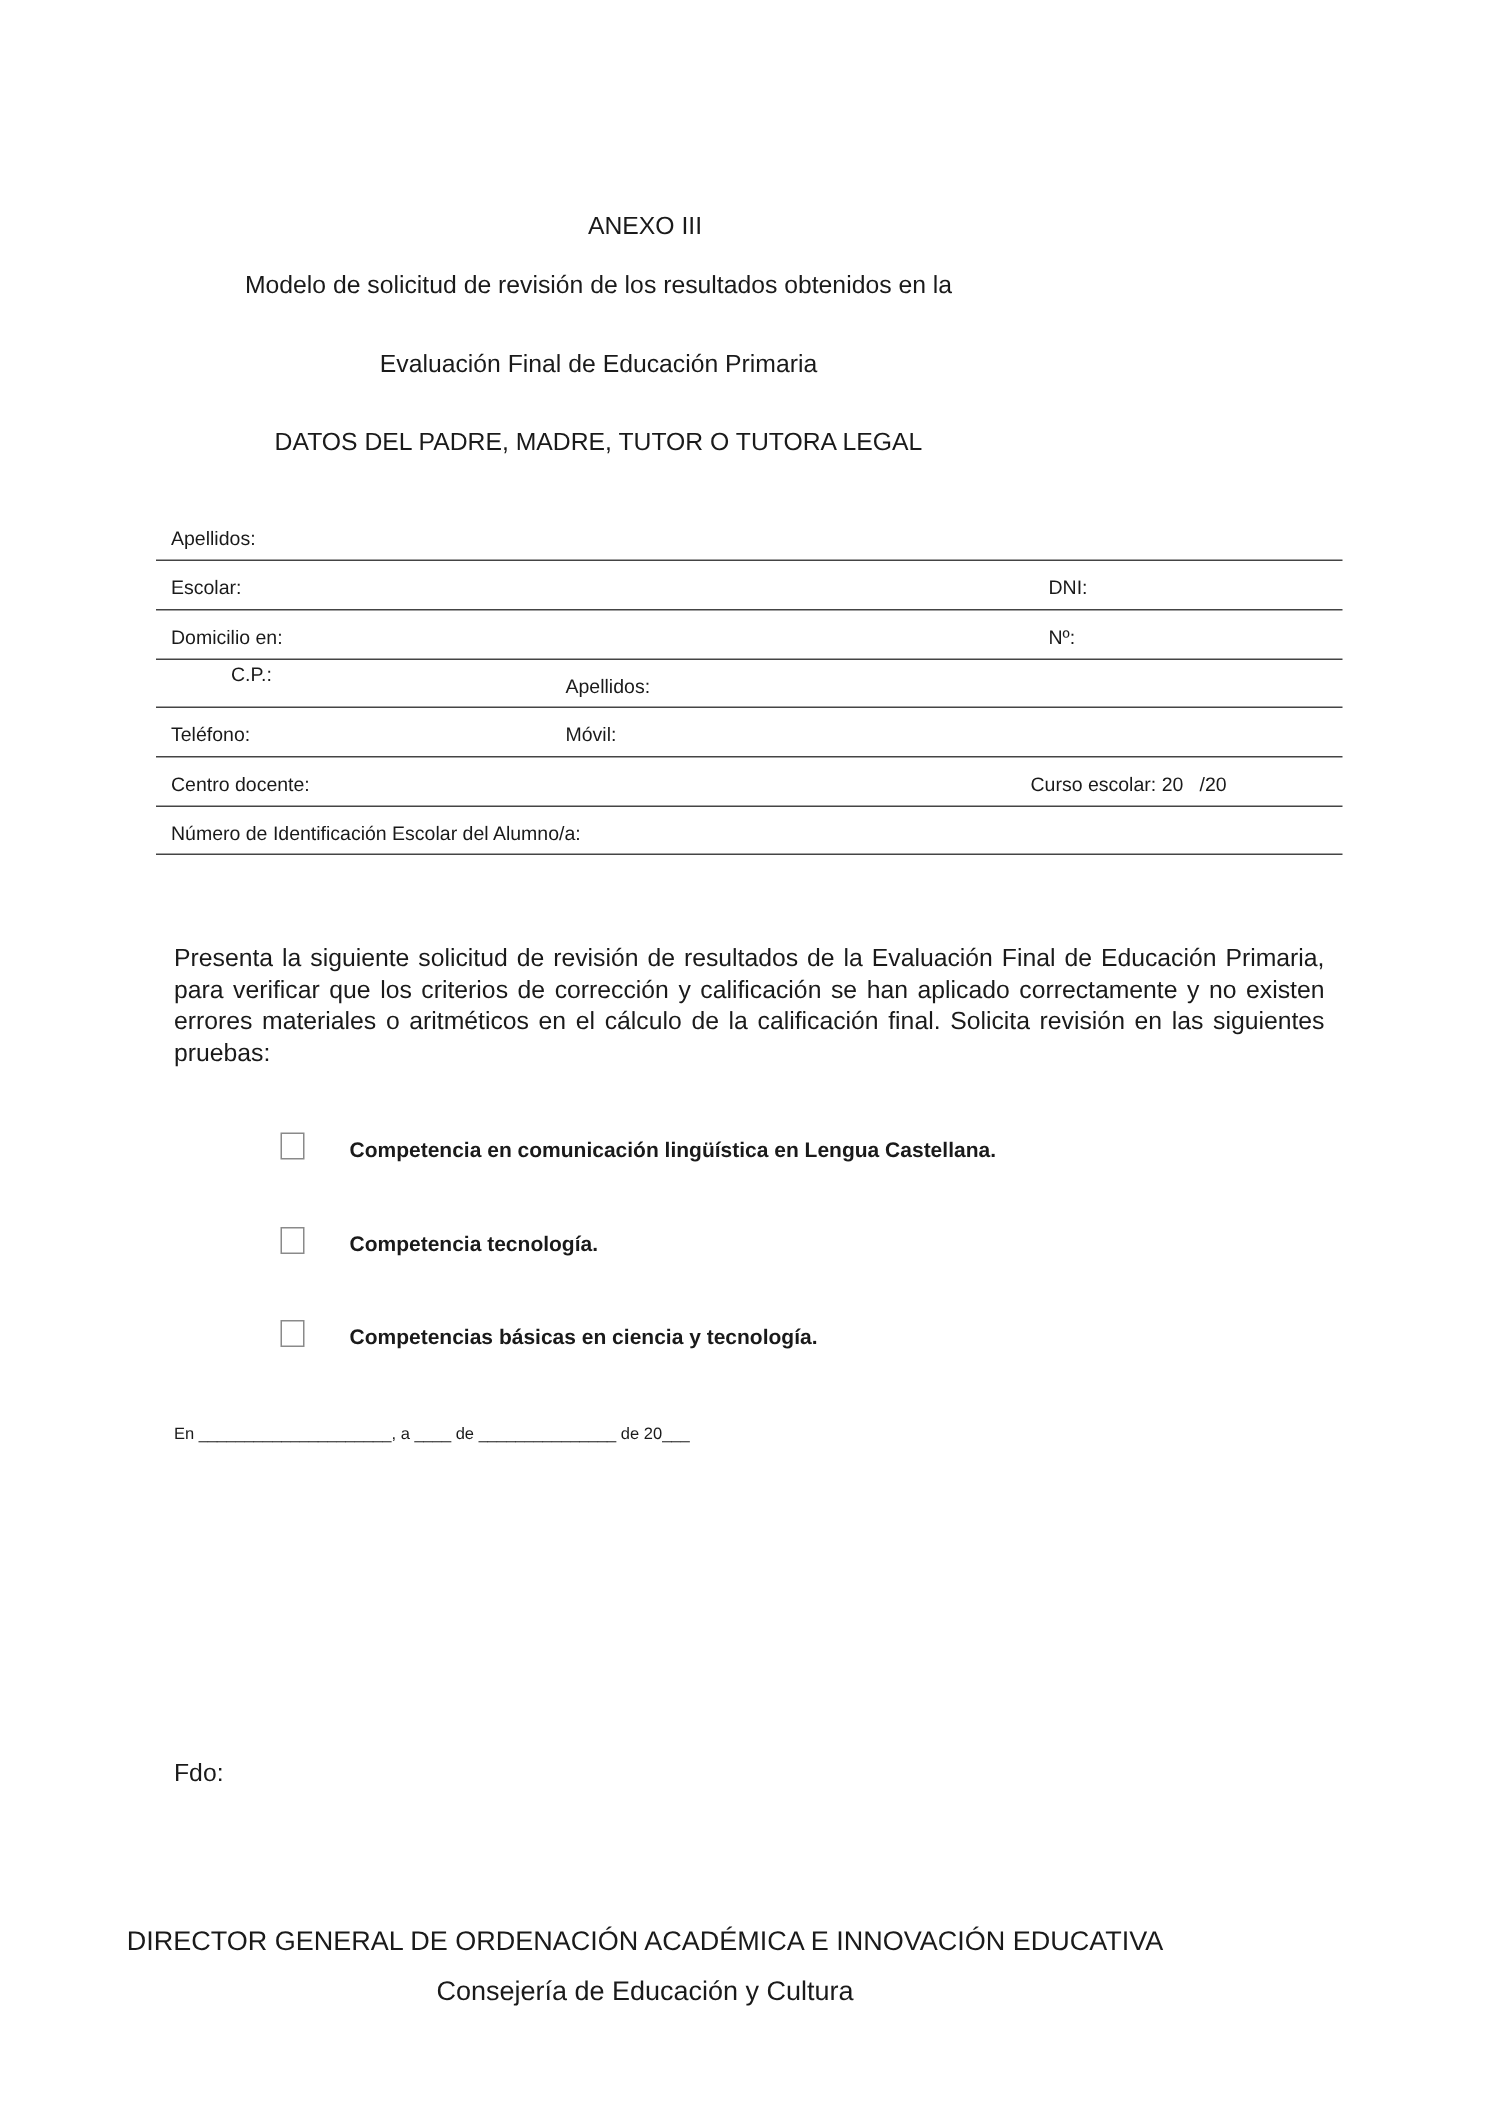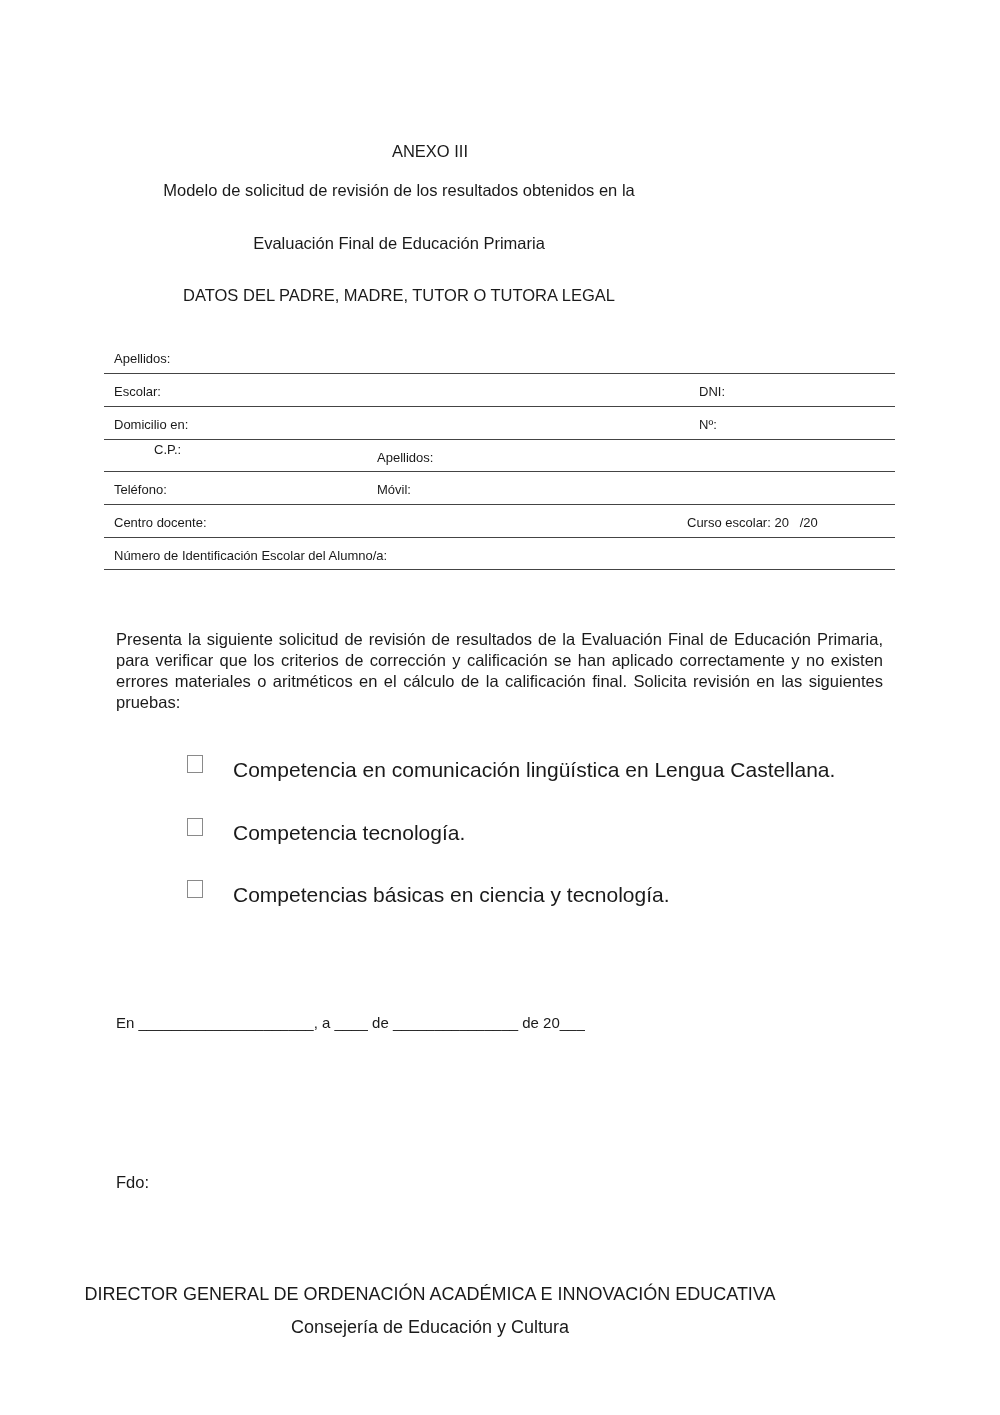--- a/index.html
+++ b/index.html
@@ -5,21 +5,21 @@
   html, body { margin:0; padding:0; background:#ffffff; }
   body { width:1000px; height:1415px; position:relative; font-family:"Liberation Sans", sans-serif; color:#1a1a1a; overflow:hidden; }
   .abs { position:absolute; white-space:nowrap; }
   .center { left:0; width:860px; text-align:center; }
   .t16 { font-size:16.5px; }
   .t17 { font-size:18px; }
   .row-line { position:absolute; left:104px; width:791px; height:0; border-top:1.3px solid #444; }
   .lbl { position:absolute; font-size:13px; white-space:nowrap; }
   .para { position:absolute; left:116px; width:767px; font-size:16.5px; line-height:21px; text-align:justify; text-align-last:left; }
   .cb { position:absolute; width:14px; height:16px; border:1px solid #8a8a8a; background:#fff; cursor:pointer; }
-  .cb-label { position:absolute; font-size:21px; white-space:nowrap; }
+  .cb-label { position:absolute; font-size:14px; white-space:nowrap;font-weight:bold; }
 </style>
 </head>
 <body>
 
 <div class="abs center t16" style="top:142px;">ANEXO III</div>
 <div class="abs center t16" style="top:181px; padding-left:-30px; left:-31px;">Modelo de solicitud de revisión de los resultados obtenidos en la</div>
 <div class="abs center t16" style="top:234px; left:-31px;">Evaluación Final de Educación Primaria</div>
 <div class="abs center t16" style="top:286px; left:-31px;">DATOS DEL PADRE, MADRE, TUTOR O TUTORA LEGAL</div>
 
 <div>
@@ -56,17 +56,17 @@
   <div class="cb" style="left:187px; top:755px;"></div>
   <div class="cb-label" style="left:233px; top:758px;">Competencia en comunicación lingüística en Lengua Castellana.</div>
 
   <div class="cb" style="left:187px; top:818px;"></div>
   <div class="cb-label" style="left:233px; top:821px;">Competencia tecnología.</div>
 
   <div class="cb" style="left:187px; top:880px;"></div>
   <div class="cb-label" style="left:233px; top:883px;">Competencias básicas en ciencia y tecnología.</div>
 </div>
 
-<div class="abs" style="left:116px; top:1014px; font-size:15px;">En _____________________, a ____ de _______________ de 20___</div>
+<div class="abs" style="left:116px; top:950px; font-size:11px;">En _____________________, a ____ de _______________ de 20___</div>
 <div class="abs" style="left:116px; top:1173px; font-size:16.5px;">Fdo:</div>
 
 <div class="abs center t17" style="top:1284px;">DIRECTOR GENERAL DE ORDENACIÓN ACADÉMICA E INNOVACIÓN EDUCATIVA</div>
 <div class="abs center t17" style="top:1317px;">Consejería de Educación y Cultura</div>
 
 </body></html>

